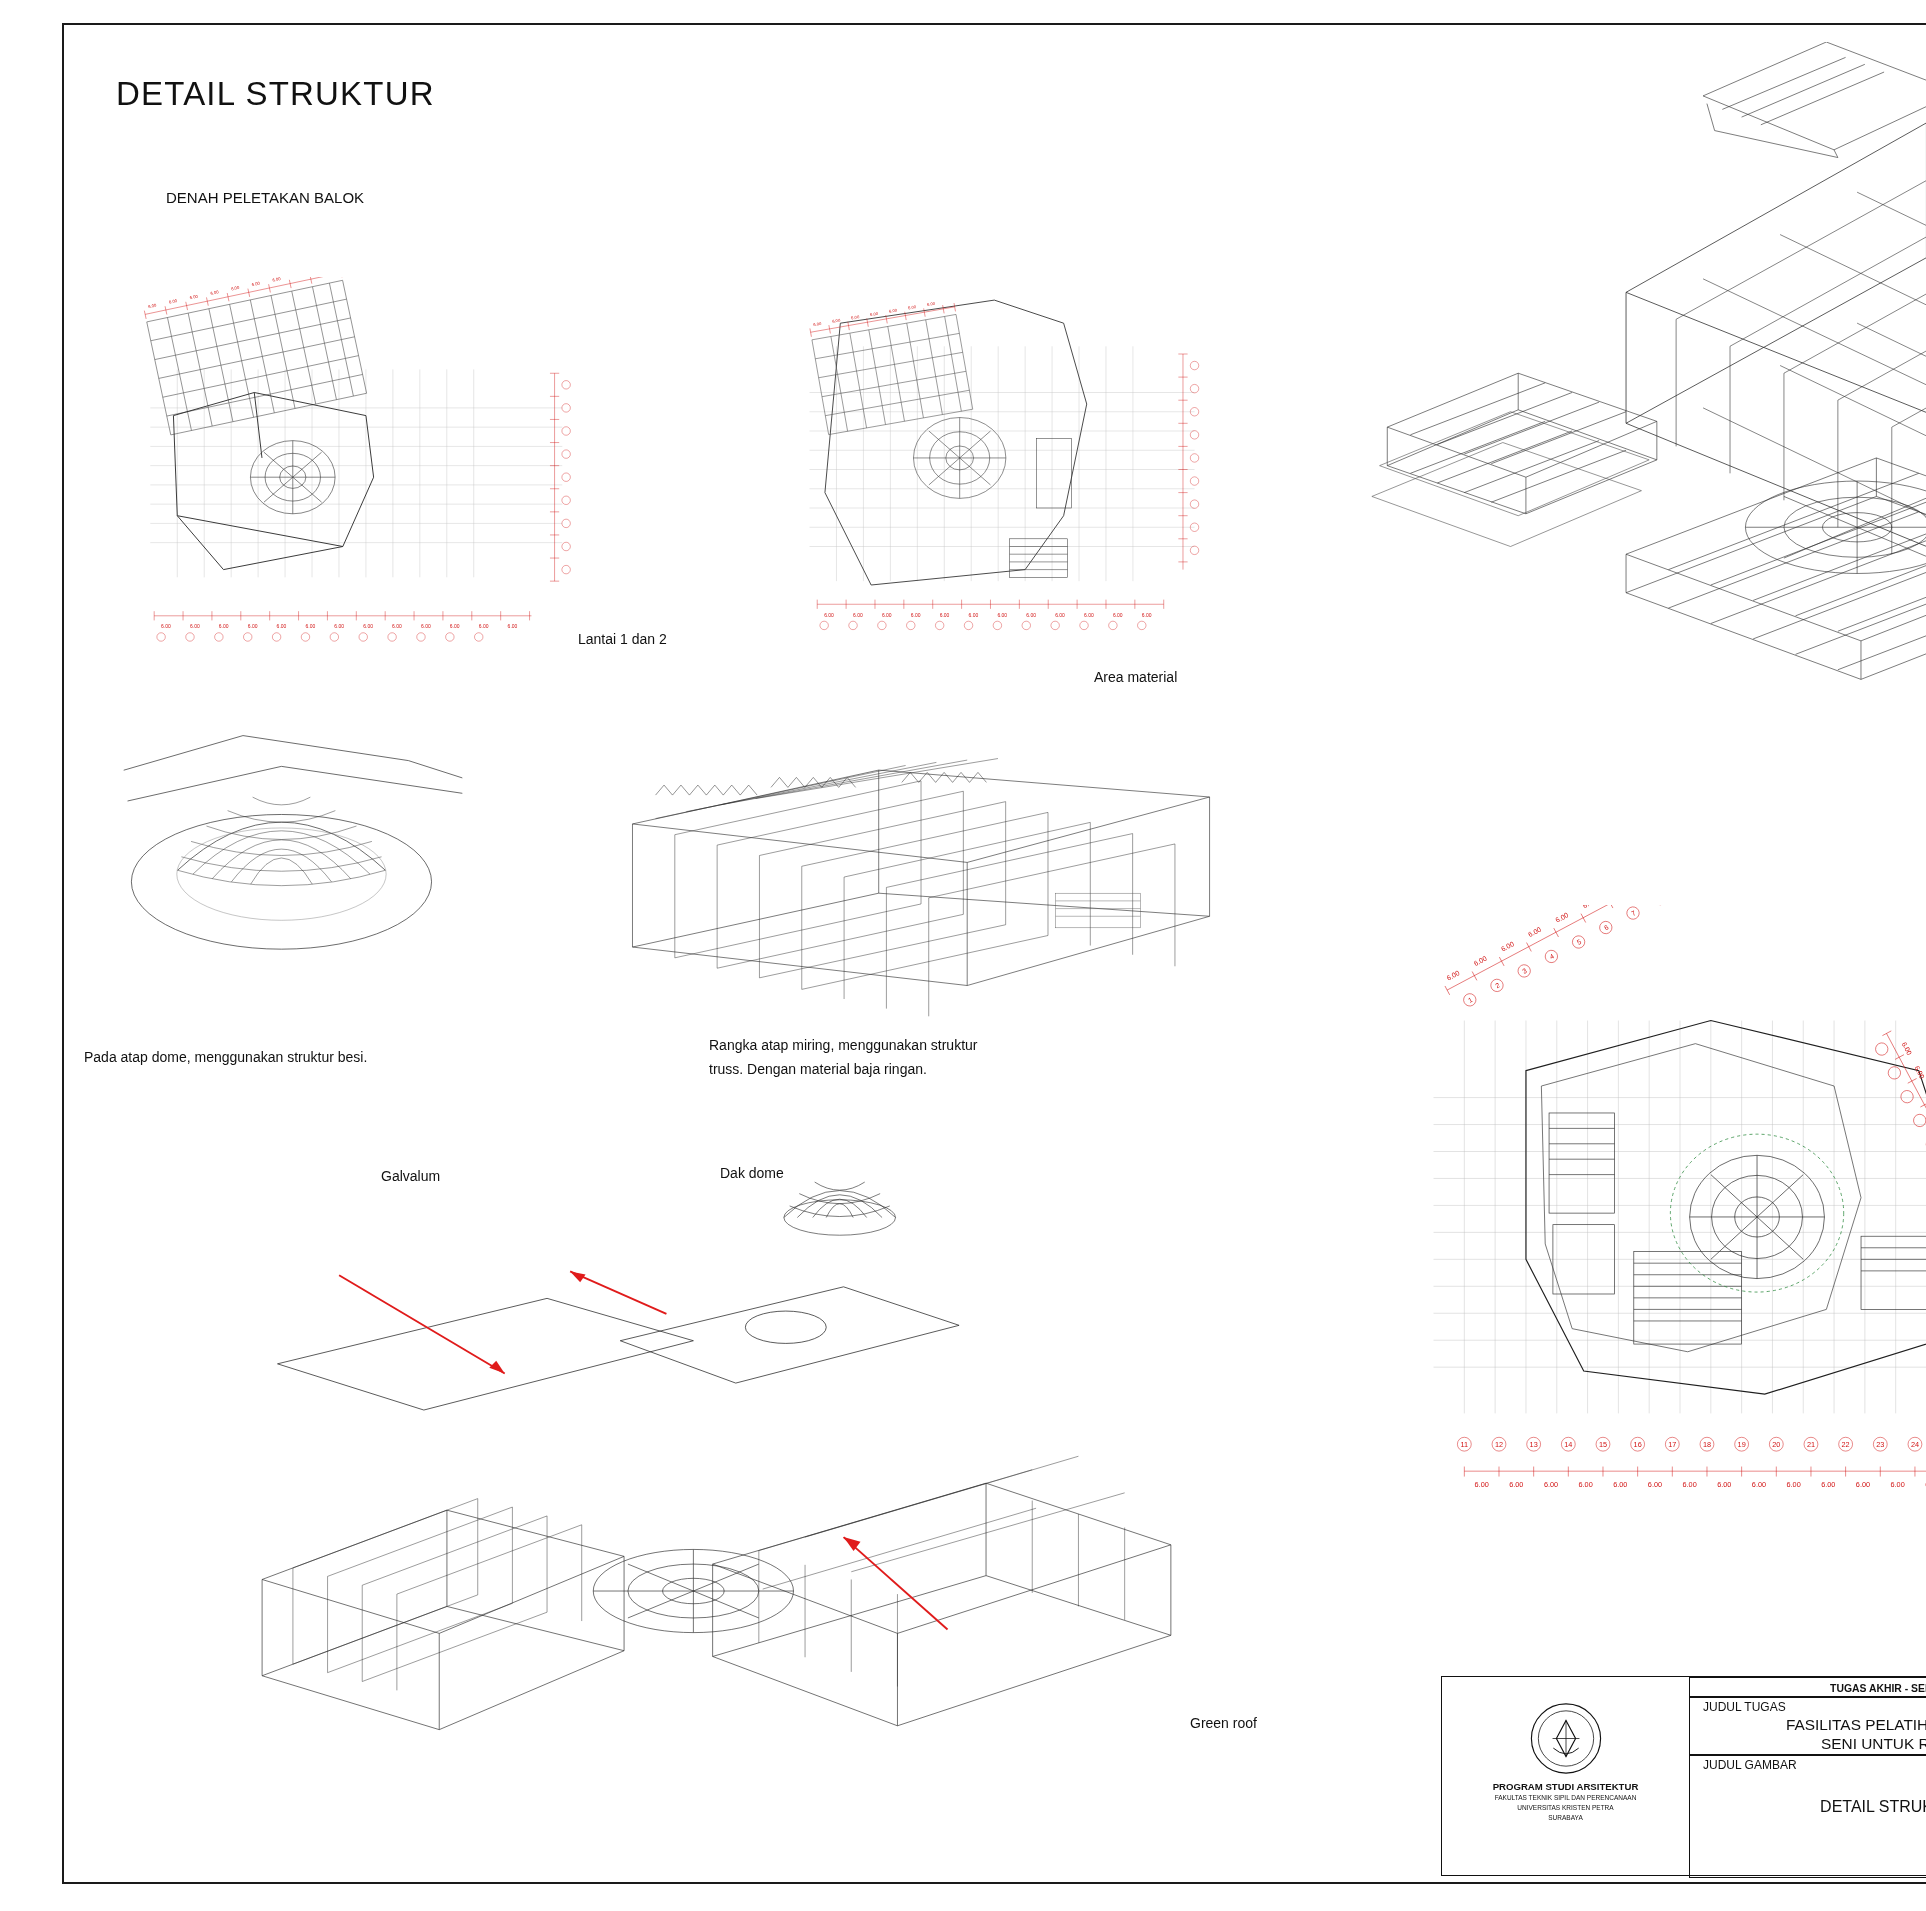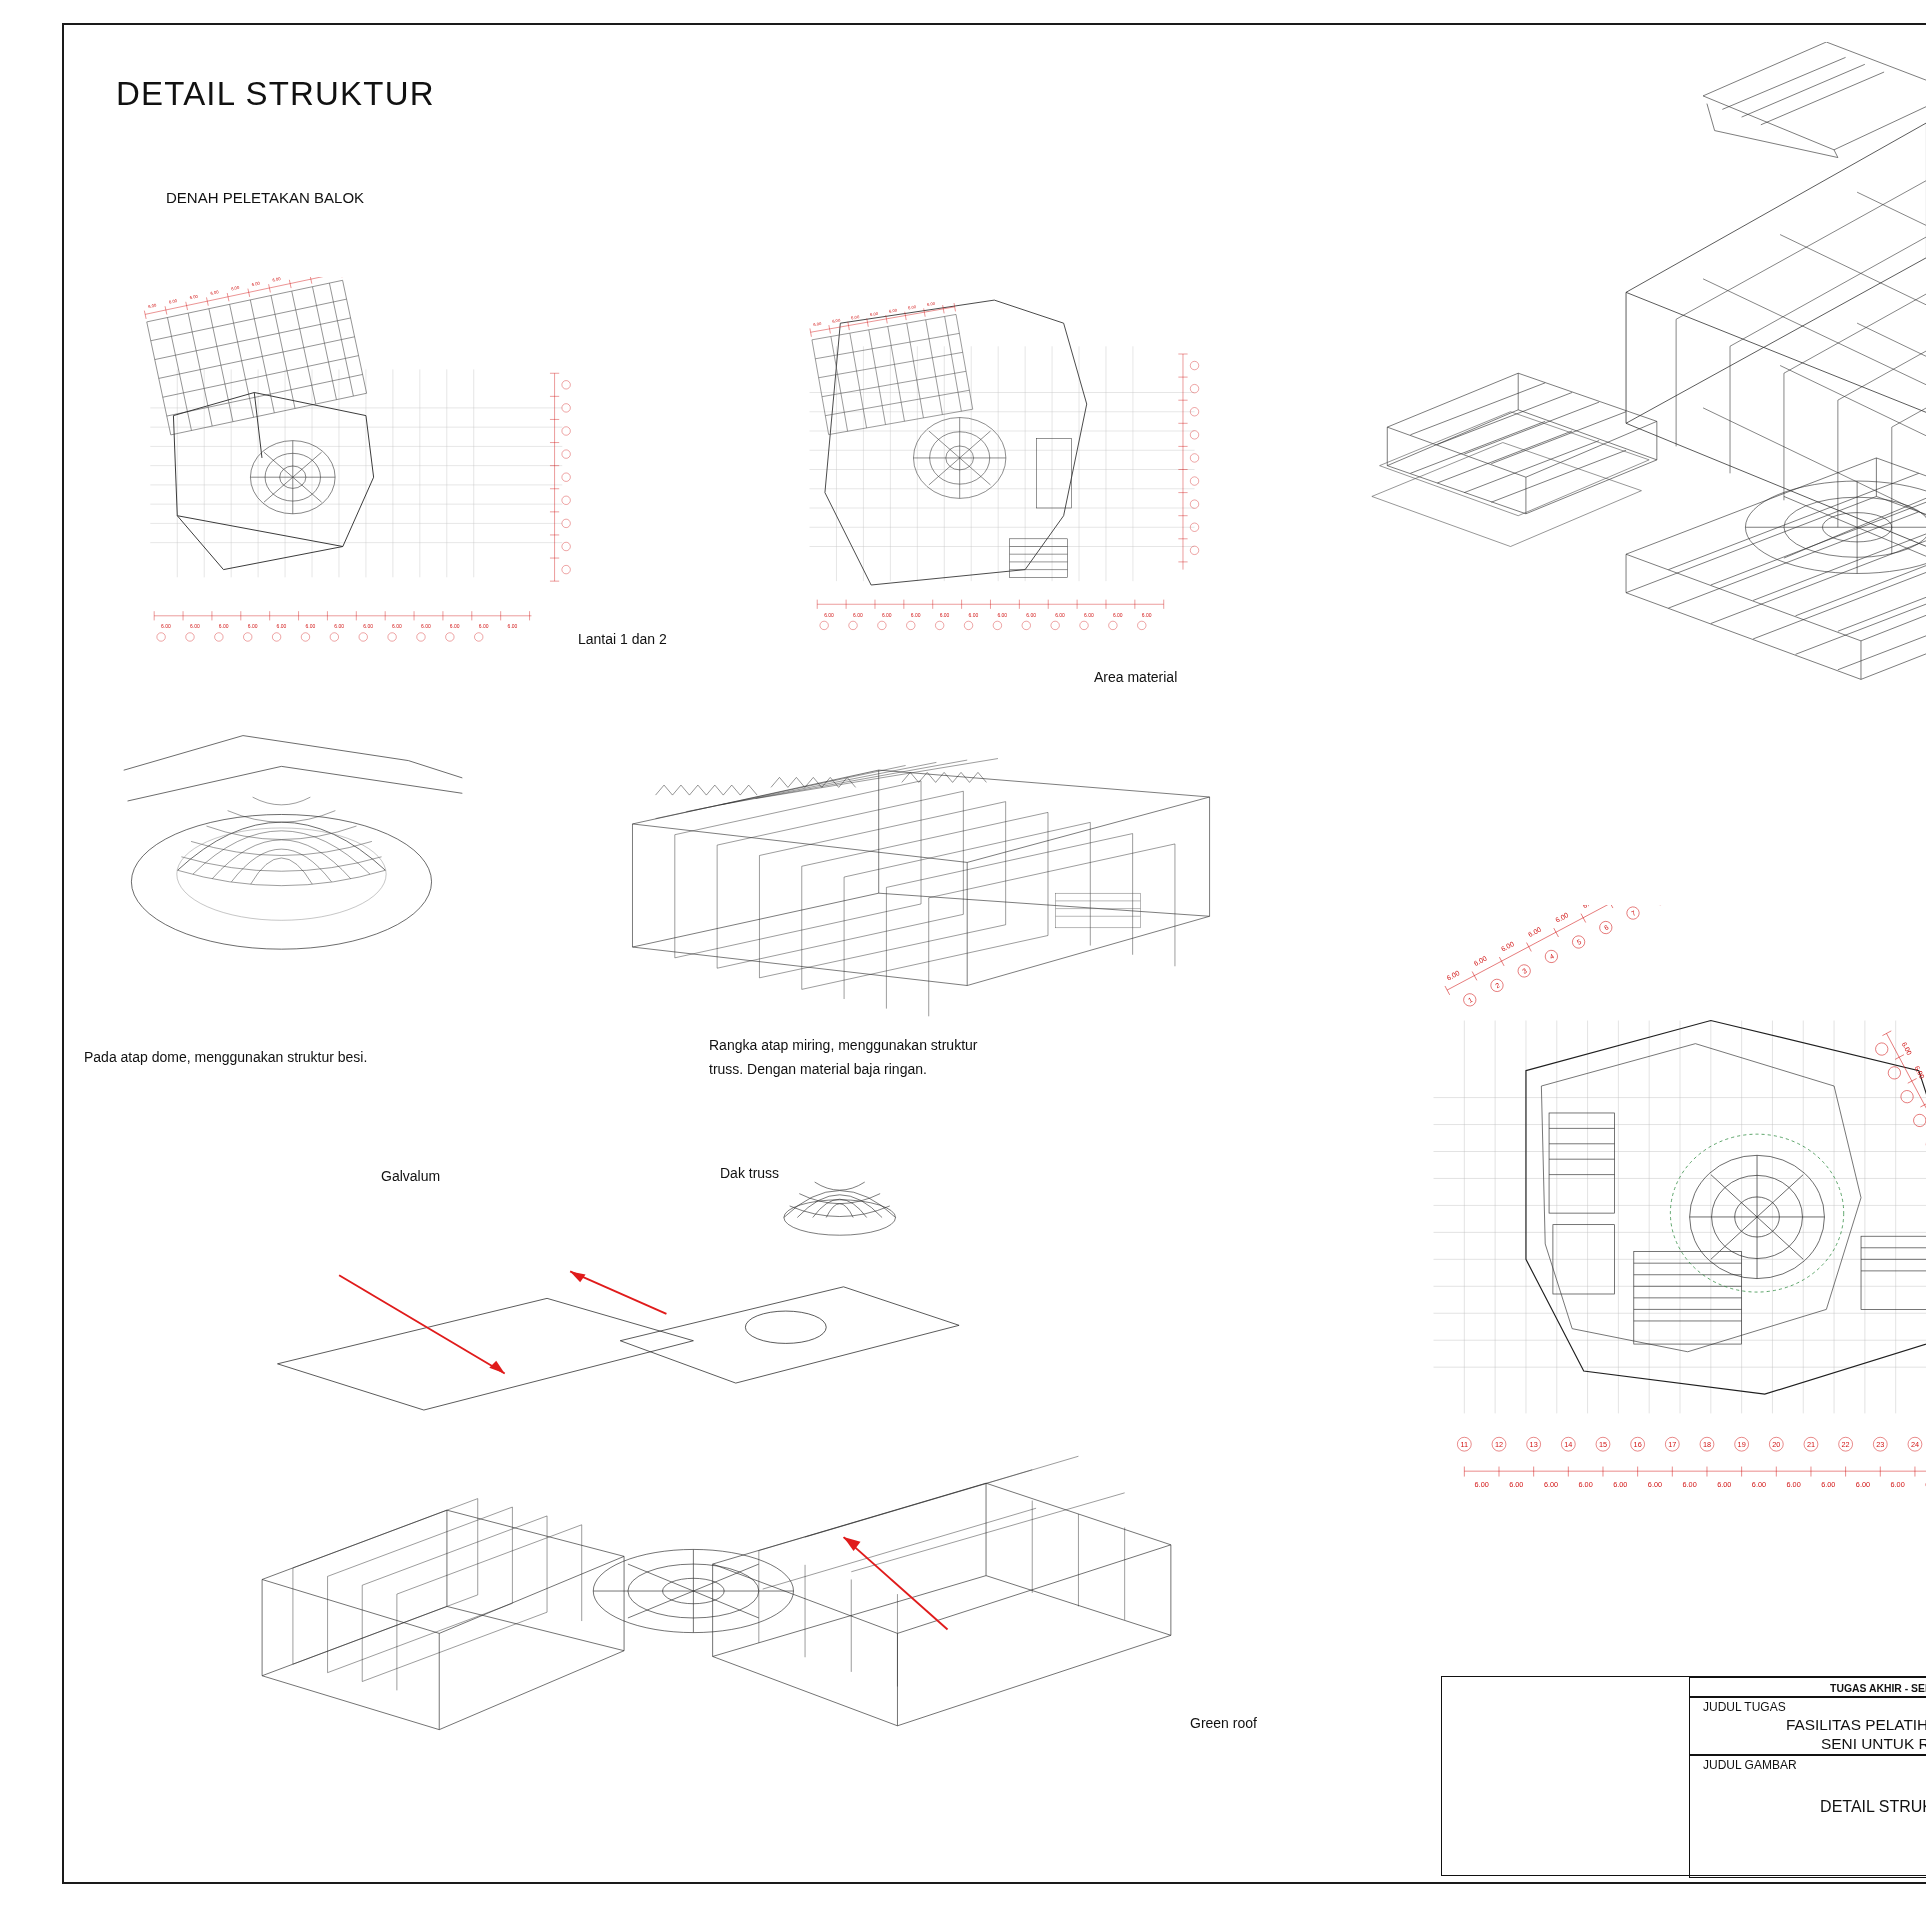--- a/index.html
+++ b/index.html
@@ -522,21 +522,21 @@
         <path d="M1840 1250 L1570 1010"></path>
       </g>
       <g fill="#e01b1b">
         <path d="M690 585 L650 570 L668 552 Z" transform="rotate(0 690 585)"></path>
         <path d="M860 320 L900 328 L886 348 Z"></path>
         <path d="M1570 1010 L1614 1022 L1596 1046 Z"></path>
       </g>
     </svg>
   </div>
   <div class="abs cap" style="left:381px; top:1167px;">Galvalum</div>
-  <div class="abs cap" style="left:720px; top:1164px;">Dak truss</div>
+  <div class="abs cap" style="left:720px; top:1164px;">Dak dome</div>
   <div class="abs cap" style="left:1190px; top:1714px;">Green roof</div>
 
   <div class="abs" style="left:1418px; top:905px;">
     <svg width="732" height="674" viewBox="0 0 1900 1750">
       <g fill="none">
 
         <g stroke="#c3c3c3" stroke-width="1.2">
           <path d="M40 500 H1560"></path>
             <path d="M40 570 H1560"></path>
             <path d="M40 640 H1560"></path>
@@ -764,20 +764,35 @@
           <text x="1065" y="1512">6.00</text>
           <text x="1155" y="1512">6.00</text>
         <text x="1245" y="1512">6.00</text>
           <text x="1335" y="1512">6.00</text>
       </g>
     </svg>
   </div>
 
   <div class="tb">
 
+    <div class="tb-logo">
+      <div style="position:absolute; left:50%; top:25px; transform:translateX(-50%);">
+        <svg width="73" height="73" viewBox="0 0 190 190">
+          <circle cx="95" cy="95" r="90" fill="none" stroke="#111" stroke-width="3"></circle>
+          <circle cx="95" cy="95" r="72" fill="none" stroke="#111" stroke-width="2"></circle>
+          <path d="M95 48 L120 95 L95 142 L70 95 Z" fill="none" stroke="#111" stroke-width="3"></path>
+          <path d="M60 95 H130 M95 48 V142" stroke="#111" stroke-width="2"></path>
+          <path d="M62 120 Q95 150 128 120" fill="none" stroke="#111" stroke-width="2.5"></path>
+        </svg>
+      </div>
+      <div style="position:absolute; left:0; right:0; top:104px; text-align:center; font-size:9.6px; font-weight:bold;">PROGRAM STUDI ARSITEKTUR</div>
+      <div style="position:absolute; left:0; right:0; top:117px; text-align:center; font-size:6.5px;">FAKULTAS TEKNIK SIPIL DAN PERENCANAAN</div>
+      <div style="position:absolute; left:0; right:0; top:127px; text-align:center; font-size:6.5px;">UNIVERSITAS KRISTEN PETRA</div>
+      <div style="position:absolute; left:0; right:0; top:137px; text-align:center; font-size:6.5px;">SURABAYA</div>
+    </div>
 
     <div class="cell" style="left:247px; top:0; width:512px; height:20px;">
       <div class="val bold" style="top:4.6px; font-size:10.4px;">TUGAS AKHIR - SEMESTER GENAP 2024/2025</div>
     </div>
 
     <div class="cell" style="left:247px; top:20px; width:512px; height:58px;">
       <div class="lbl">JUDUL TUGAS</div>
       <div class="val" style="top:17.7px; font-size:15.4px;">FASILITAS PELATIHAN DAN PERTUNJUKAN</div>
       <div class="val" style="top:37px; font-size:15.4px;">SENI UNTUK REMAJA DI MALANG</div>
     </div>

